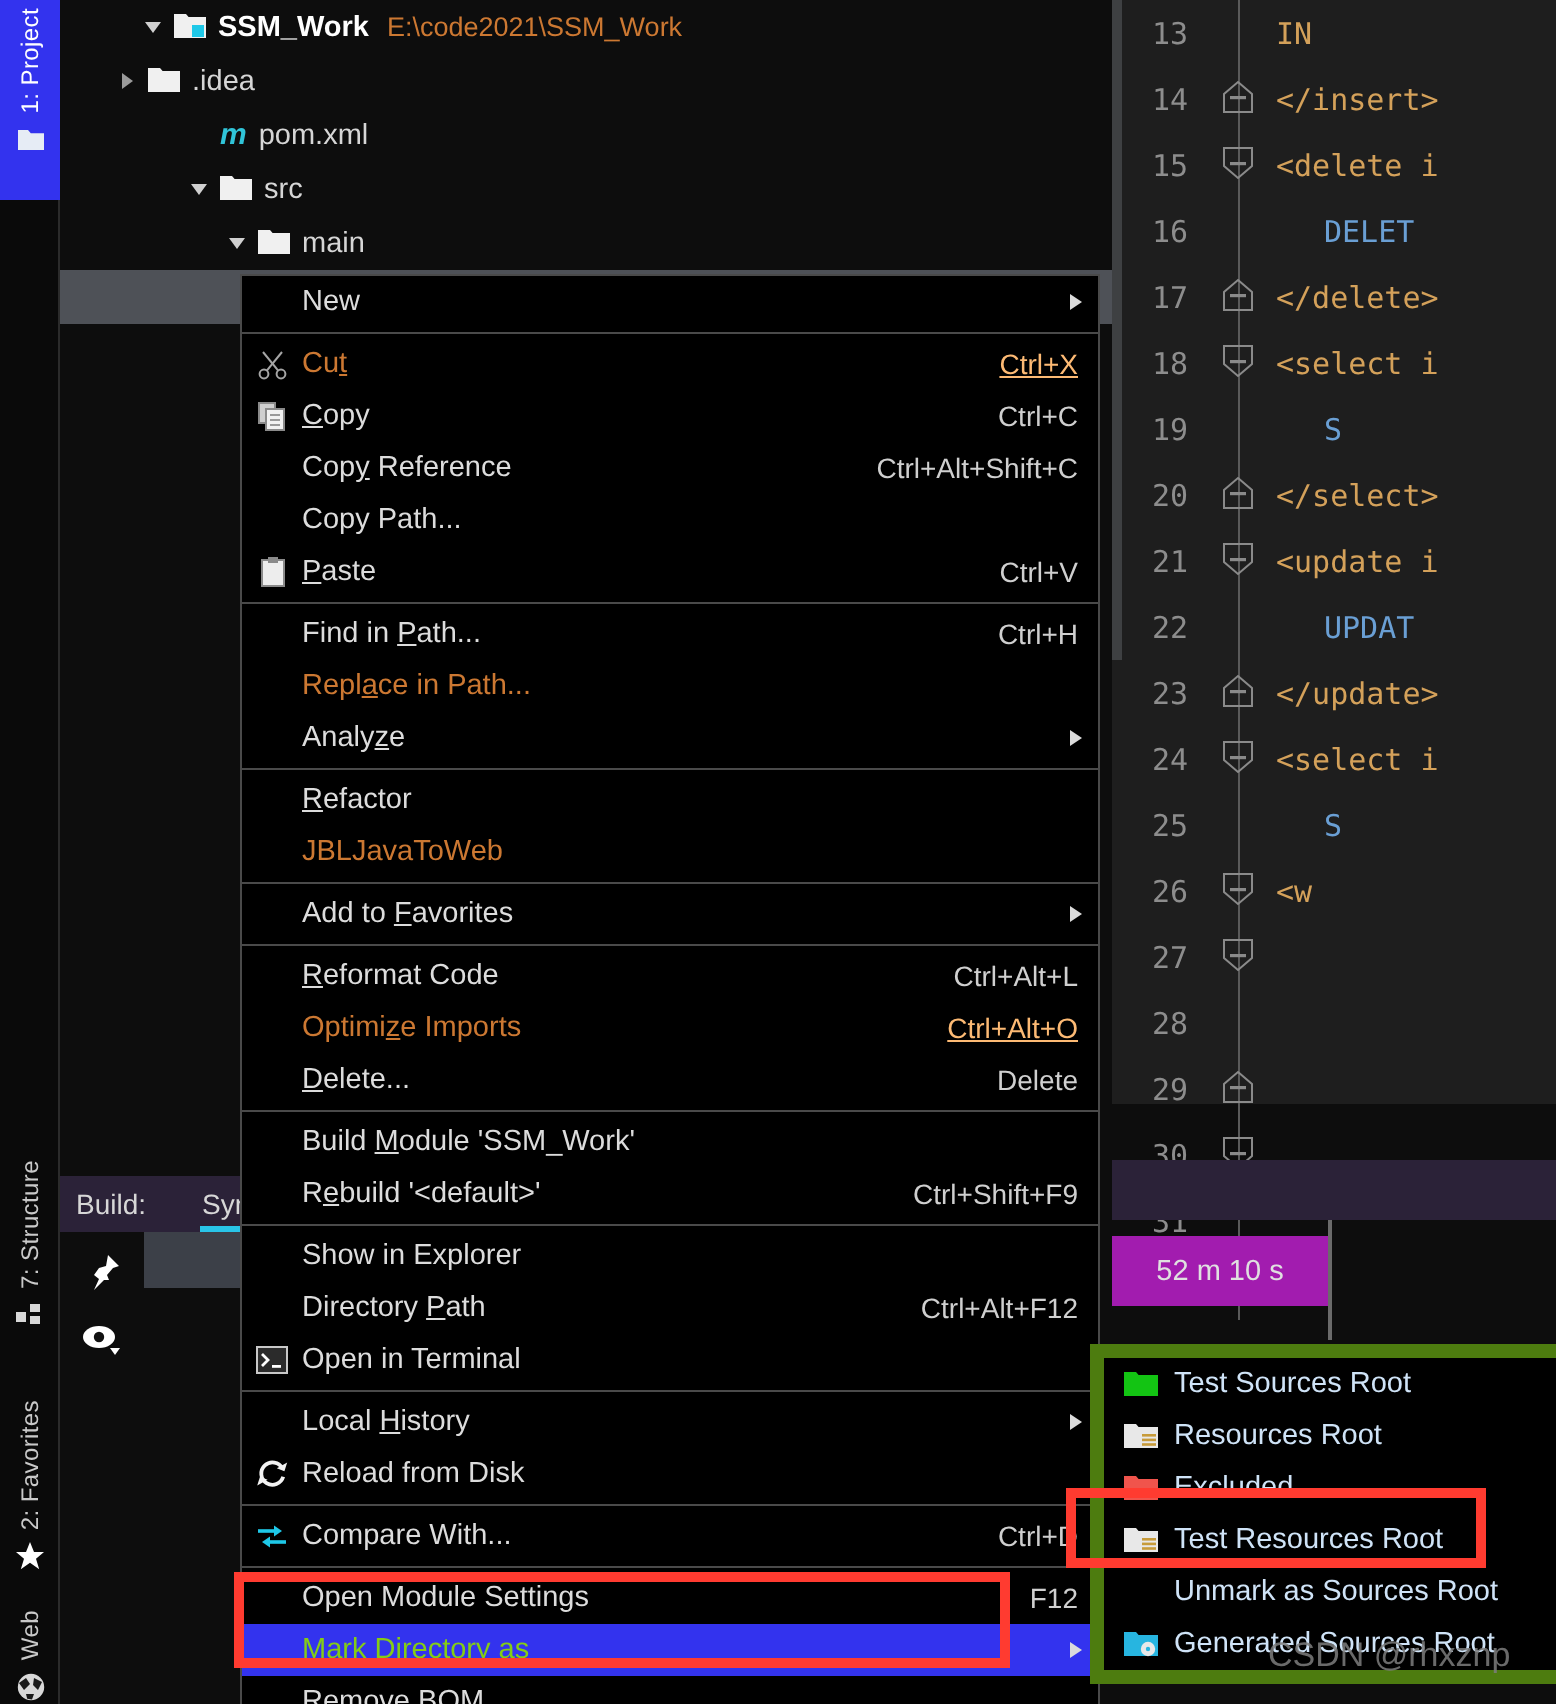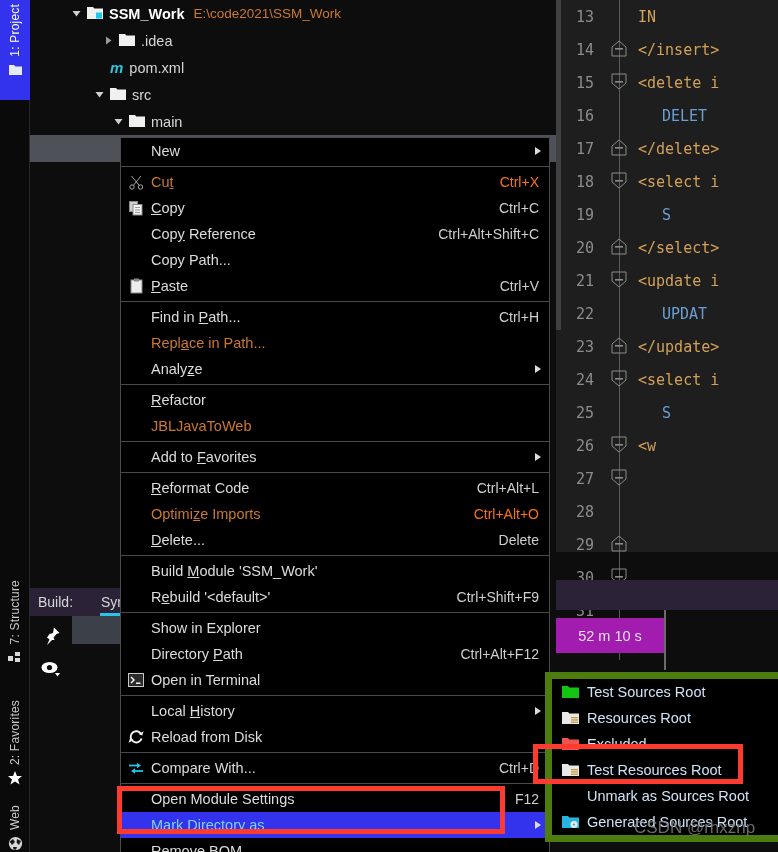--- a/index.html
+++ b/index.html
@@ -62,25 +62,25 @@
   .ctxmenu {
     position: absolute; left: 120px; top: 137px; width: 430px;
     background: #000; border: 1px solid #4a4a4a; z-index: 40;
   }
   .mi { position: relative; height: 26px; display: flex; align-items: center; color: #dcdcdc; font-size: 14.5px; white-space: nowrap; }
   .mi .micon { position: absolute; left: 6px; width: 18px; height: 18px; top: 4px; display: flex; align-items: center; justify-content: center; }
   .mi .mlabel { margin-left: 30px; }
   .mi .mlabel u { text-decoration: underline; }
   .mi.orange .mlabel { color: #cc7832; }
   .mi .short { position: absolute; right: 10px; color: #cfcfcf; font-size: 14px; }
-  .mi.orange .short { color: #f97316; }
+  .mi.orange .short { color: #fdba74; text-decoration: underline; }
   .mi .arrow { position: absolute; right: 8px; width: 0; height: 0; border-left: 6px solid #dcdcdc; border-top: 4px solid transparent; border-bottom: 4px solid transparent; }
   .msep { height: 1px; background: #4a4a4a; margin: 2px 0; }
   .mi.hl { background: #3333ee; color: #fff; }
-  .mi.hl .mlabel { color: #7dd3fc; }
+  .mi.hl .mlabel { color: #84cc16; }
 
   
   .submenu { position: absolute; left: 545px; top: 672px; width: 252px; background: #000; border: 7px solid #4d7c0f; z-index: 50; }
   .si { position: relative; height: 26px; display: flex; align-items: center; color: #cfe3f7; font-size: 14.5px; white-space: nowrap; }
   .si .sicon { width: 17px; height: 14px; margin-left: 10px; margin-right: 8px; flex: 0 0 auto; }
   .si .slabel { }
   .si.noicon .slabel { margin-left: 35px; }
 
   
   .redbox { position: absolute; border: 5px solid #ff3b30; z-index: 60; pointer-events: none; }
@@ -141,21 +141,21 @@
       <span class="ticon">
         <svg width="16" height="14" viewBox="0 0 16 14">
             <path d="M0 1h6l1.3 1.5H16V13H0z" fill="#f0f0f0"></path>
             <rect x="9" y="6.5" width="6" height="6" fill="#1ec8e8"></rect>
           </svg>
       </span>
       <span class="tname bold">SSM_Work</span>
       <span class="tpath">E:\code2021\SSM_Work</span>
     </div>
 
-    <div class="trow" style="padding-left:72px;">
+    <div class="trow" style="padding-left:27px;">
       <span class="twist">
         <svg width="13" height="13" viewBox="0 0 13 13">
             <polygon points="4,2.5 4,10.5 9.5,6.5" fill="#9a9a9a"></polygon>
           </svg>
       </span>
       <span class="ticon">
         <svg width="16" height="14" viewBox="0 0 16 14">
             <path d="M0 1h6l1.3 1.5H16V13H0z" fill="#f0f0f0"></path>
           </svg>
       </span>

